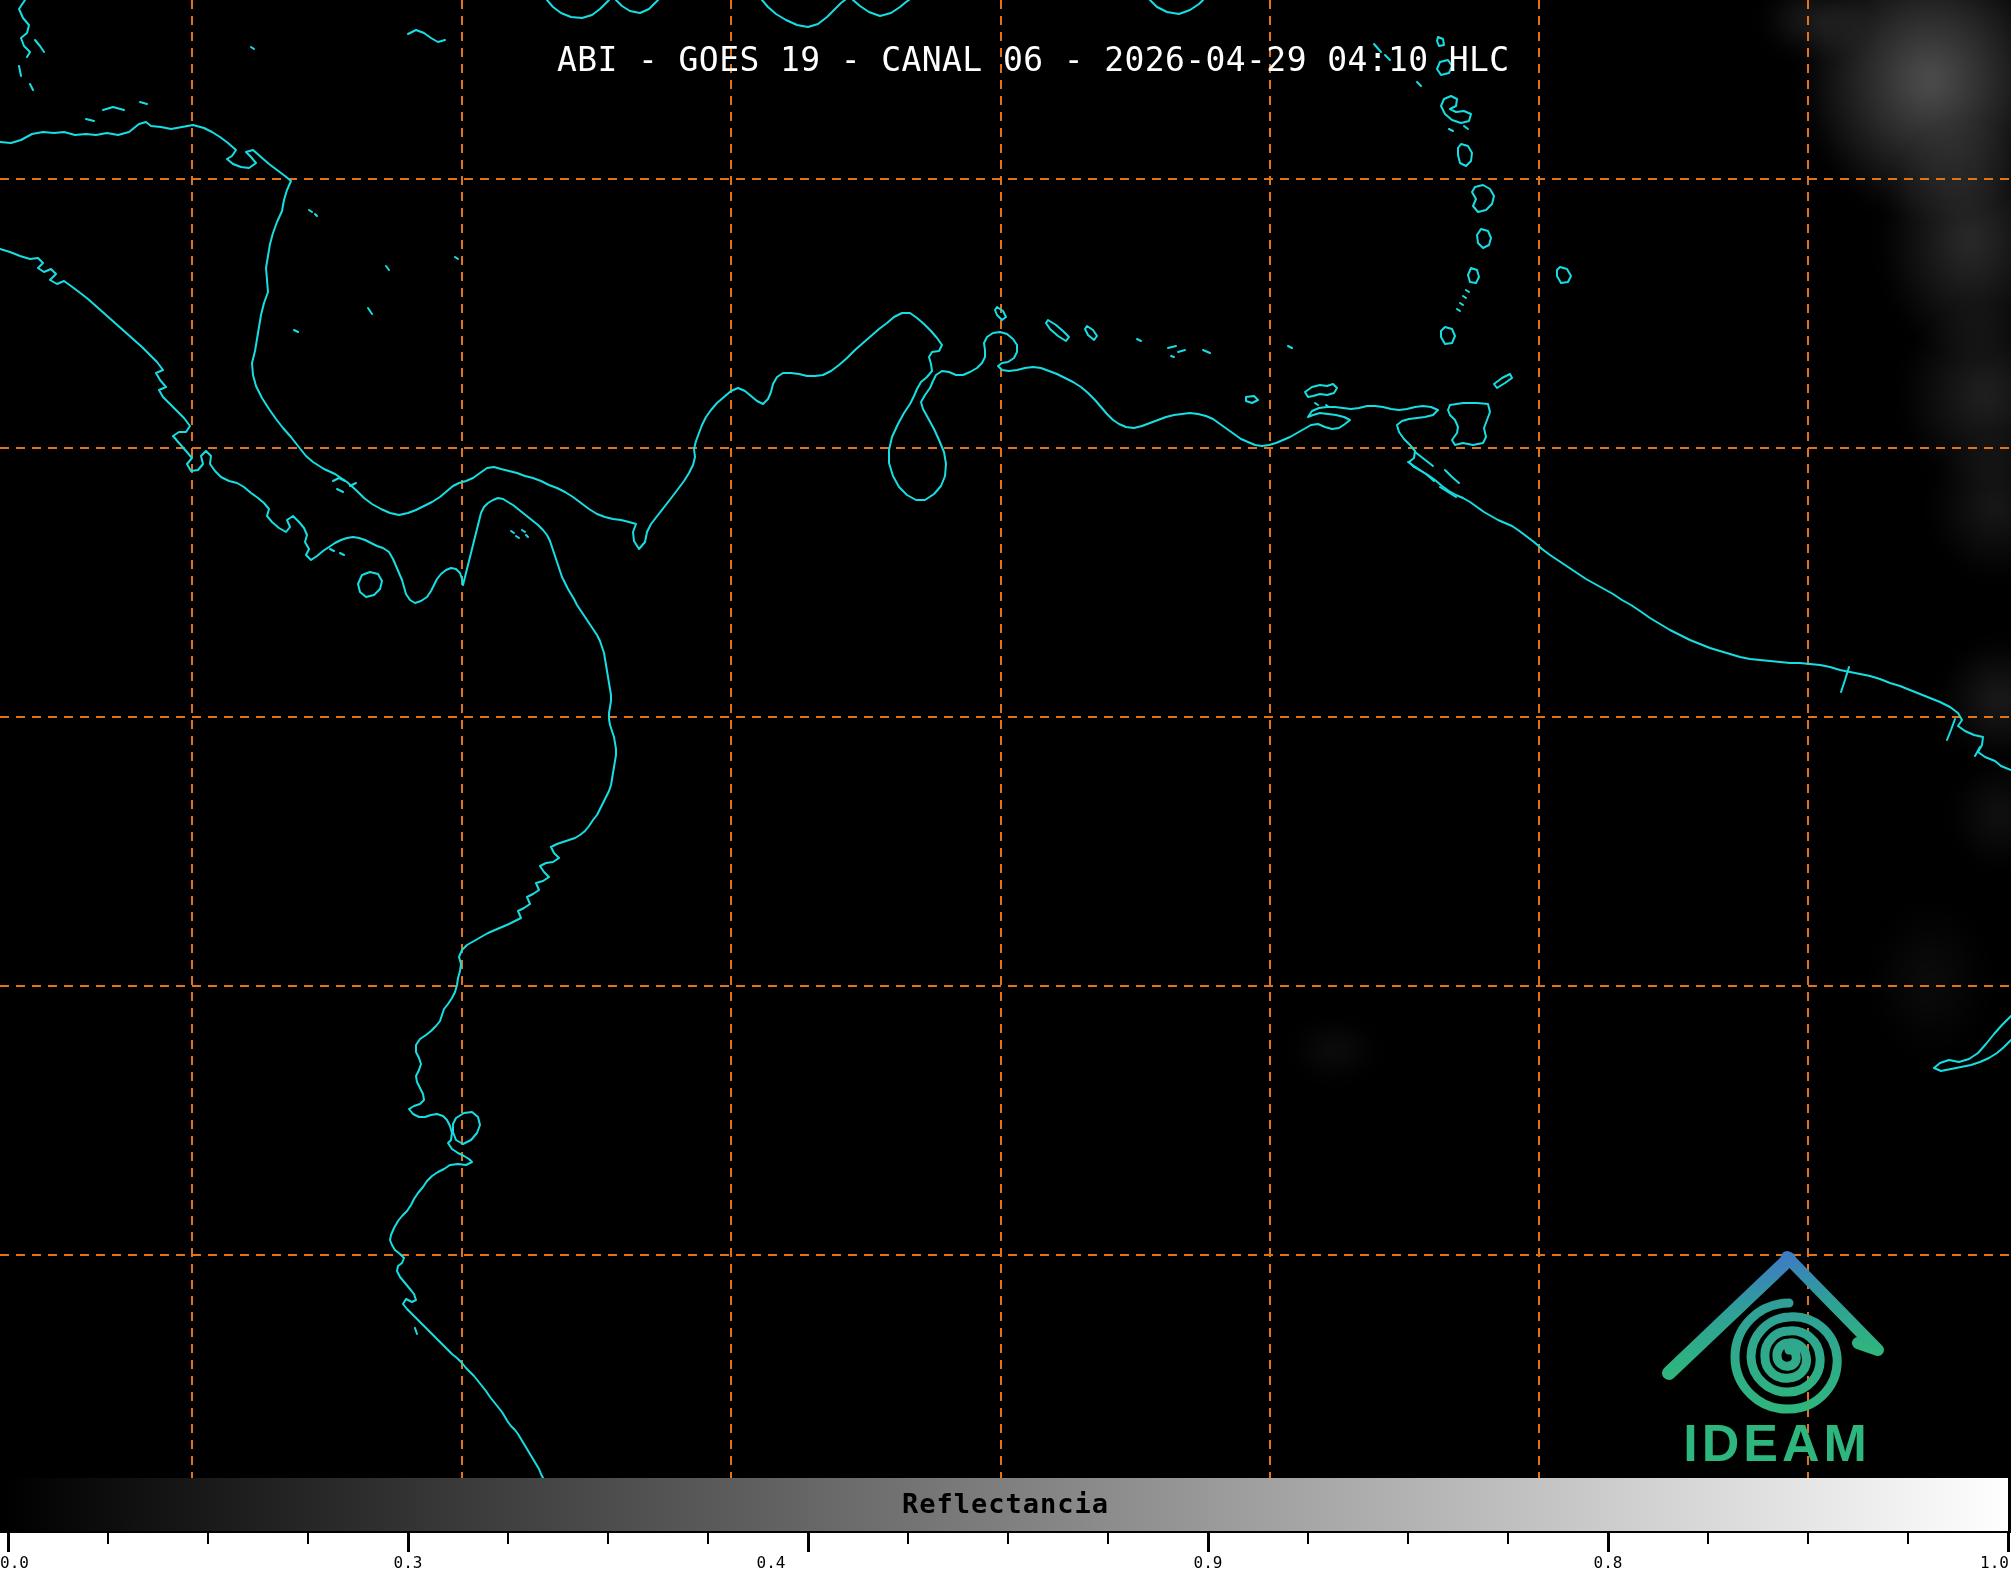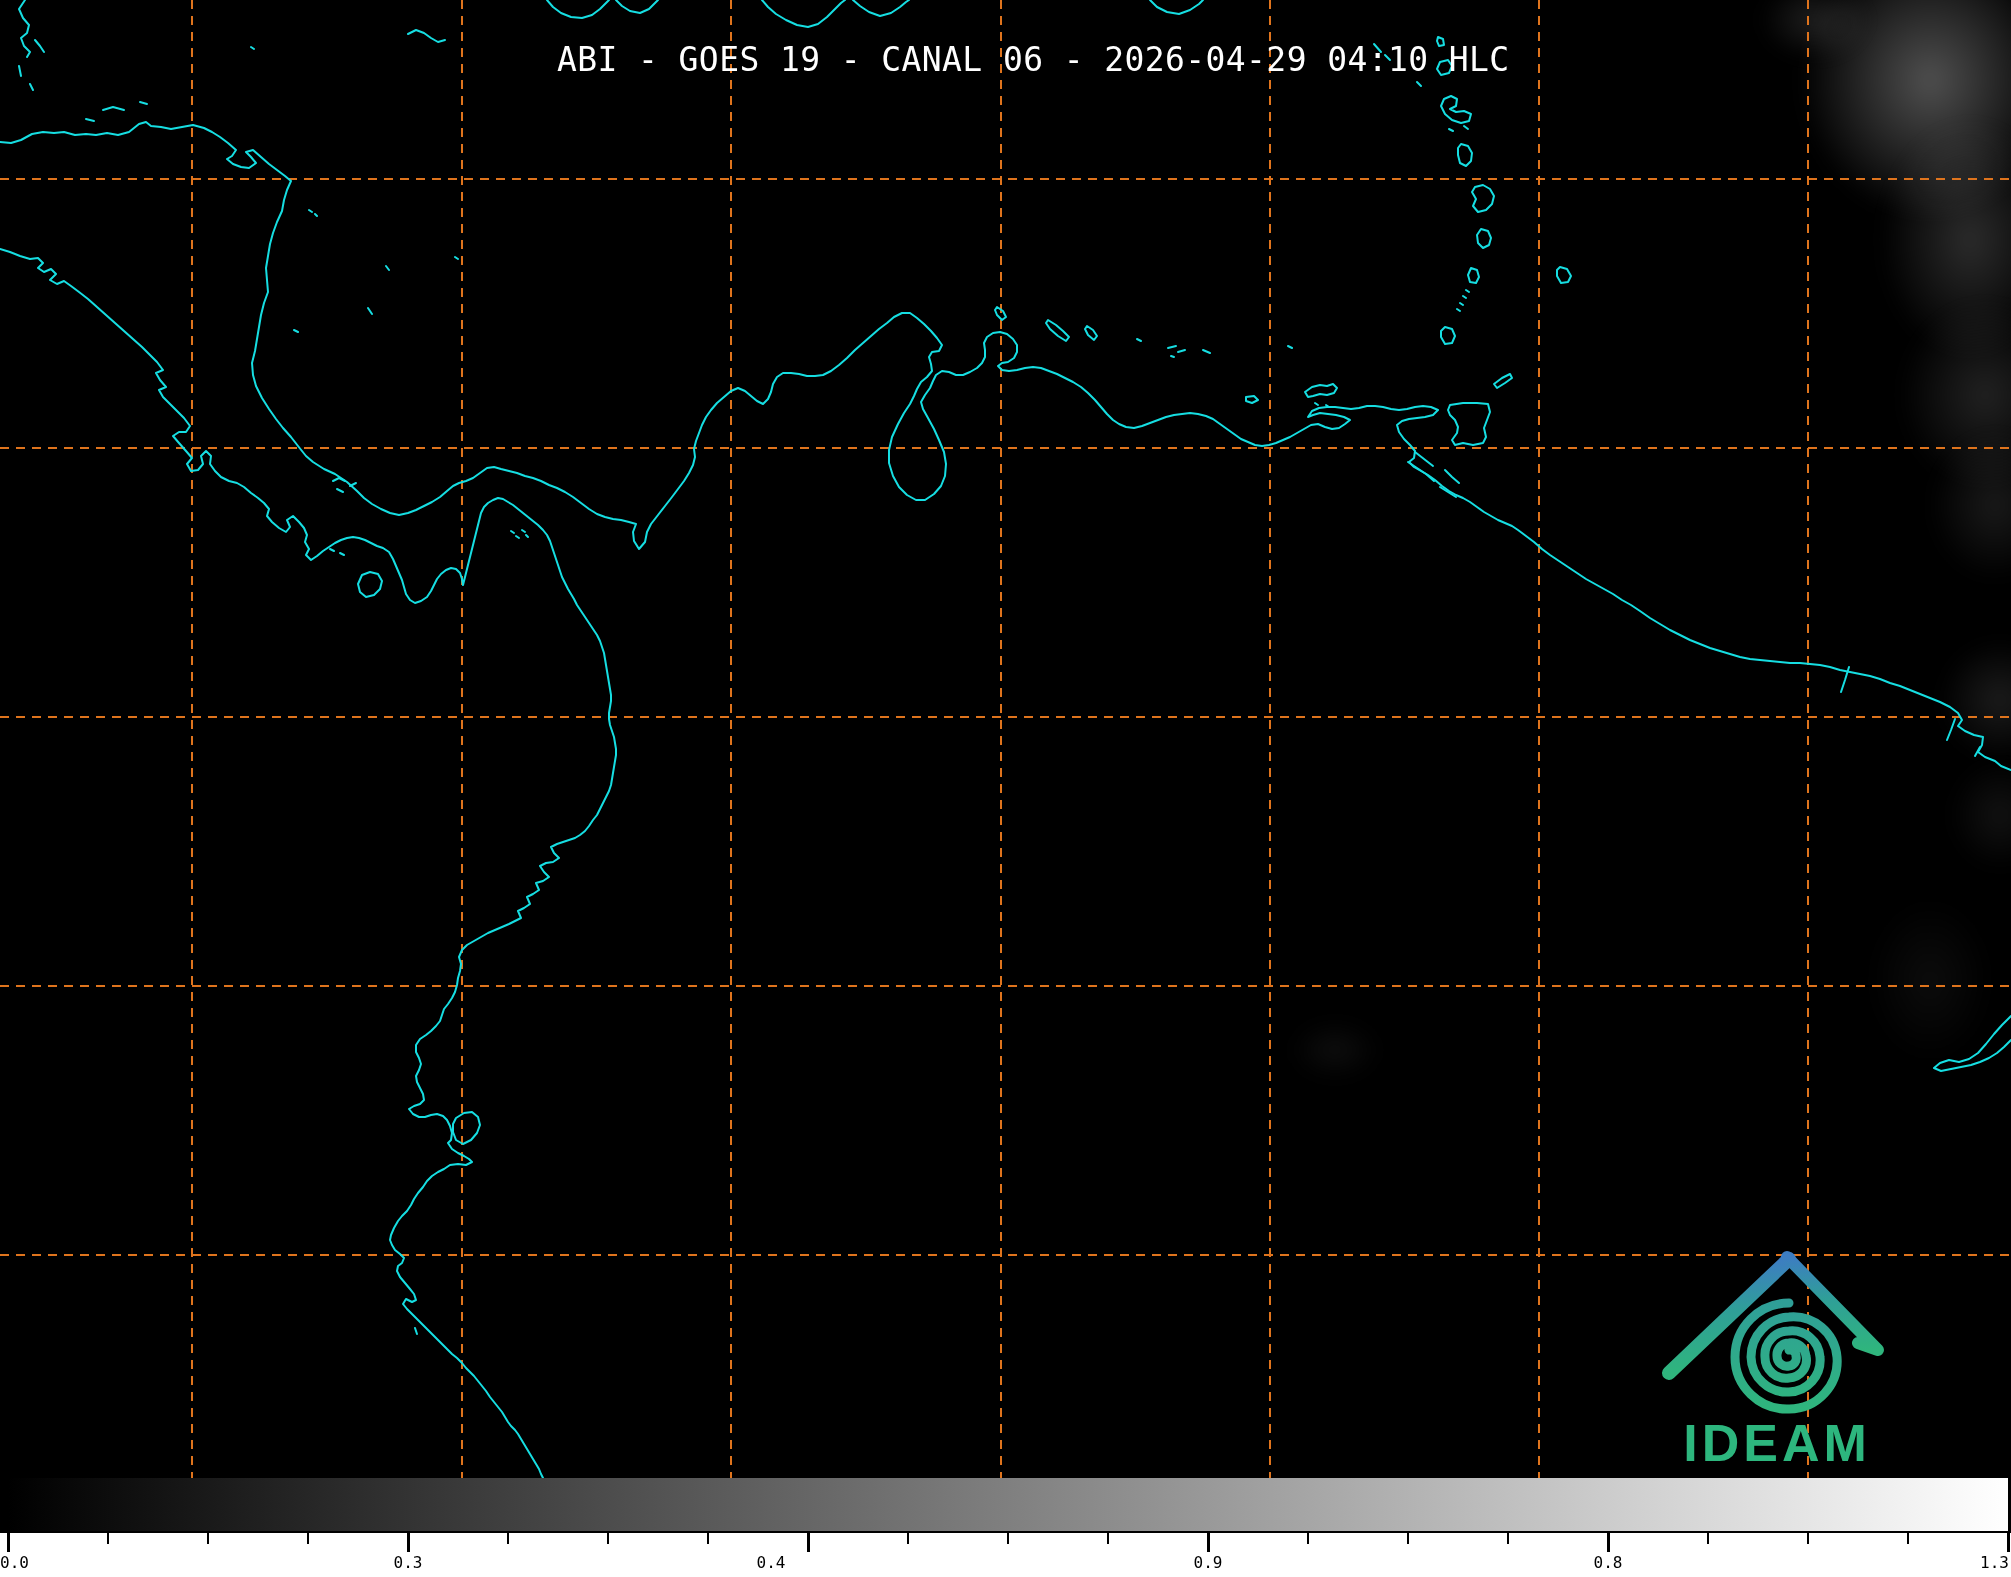--- a/index.html
+++ b/index.html
@@ -121,20 +121,21 @@
         <text x="1777" y="1461" text-anchor="middle" font-family="Liberation Sans, sans-serif" font-size="52" font-weight="bold" letter-spacing="4" fill="#2db67e">IDEAM</text>
       </g>
     </svg>
 
     <div class="map-title">ABI - GOES 19 - CANAL 06 - 2026-04-29 04:10 HLC</div>
   </div>
 
   <div class="colorbar">
     <div class="cb-bar-row">
       <div class="cb-gradient"></div>
+      <div class="cb-label">Reflectancia</div>
     </div>
     <div class="cb-axis" id="cb-axis">
         <div class="cb-tick minor" style="left: 107px;"></div>
         <div class="cb-tick minor" style="left: 207px;"></div>
         <div class="cb-tick minor" style="left: 307px;"></div>
         <div class="cb-tick minor" style="left: 507px;"></div>
         <div class="cb-tick minor" style="left: 607px;"></div>
         <div class="cb-tick minor" style="left: 707px;"></div>
         <div class="cb-tick minor" style="left: 907px;"></div>
         <div class="cb-tick minor" style="left: 1007px;"></div>
@@ -149,17 +150,17 @@
         <div class="cb-ticklabel" style="left: 0px;">0.0</div>
         <div class="cb-tick major" style="left: 406.5px;"></div>
         <div class="cb-ticklabel" style="left: 408px; transform: translateX(-50%);">0.3</div>
         <div class="cb-tick major" style="left: 806.5px;"></div>
         <div class="cb-ticklabel" style="left: 771px; transform: translateX(-50%);">0.4</div>
         <div class="cb-tick major" style="left: 1206.5px;"></div>
         <div class="cb-ticklabel" style="left: 1208px; transform: translateX(-50%);">0.9</div>
         <div class="cb-tick major" style="left: 1606.5px;"></div>
         <div class="cb-ticklabel" style="left: 1608px; transform: translateX(-50%);">0.8</div>
         <div class="cb-tick major" style="left: 2006.5px;"></div>
-        <div class="cb-ticklabel" style="right: 2px;">1.3</div>
+        <div class="cb-ticklabel" style="right: 2px;">1.0</div>
       </div>
   </div>
 
 </div>
 
 </body></html>

